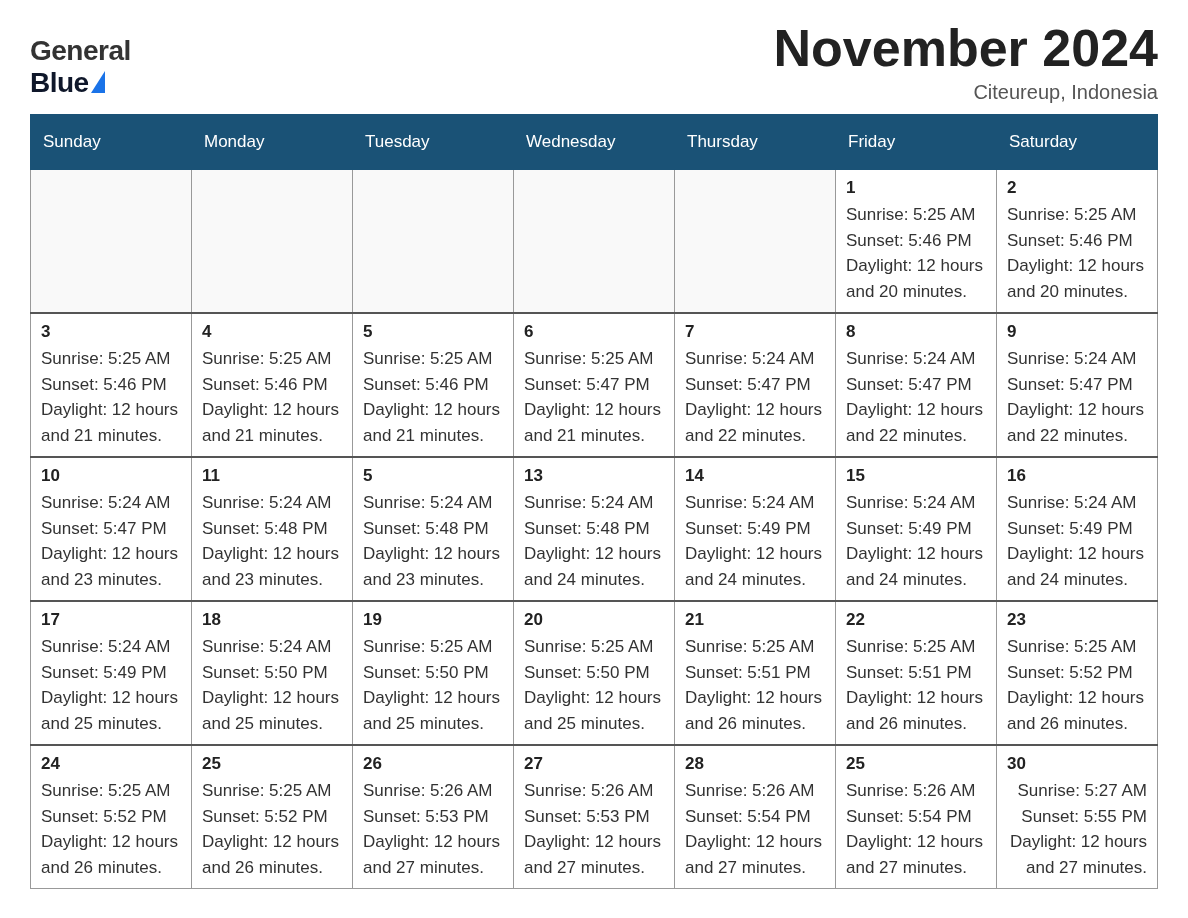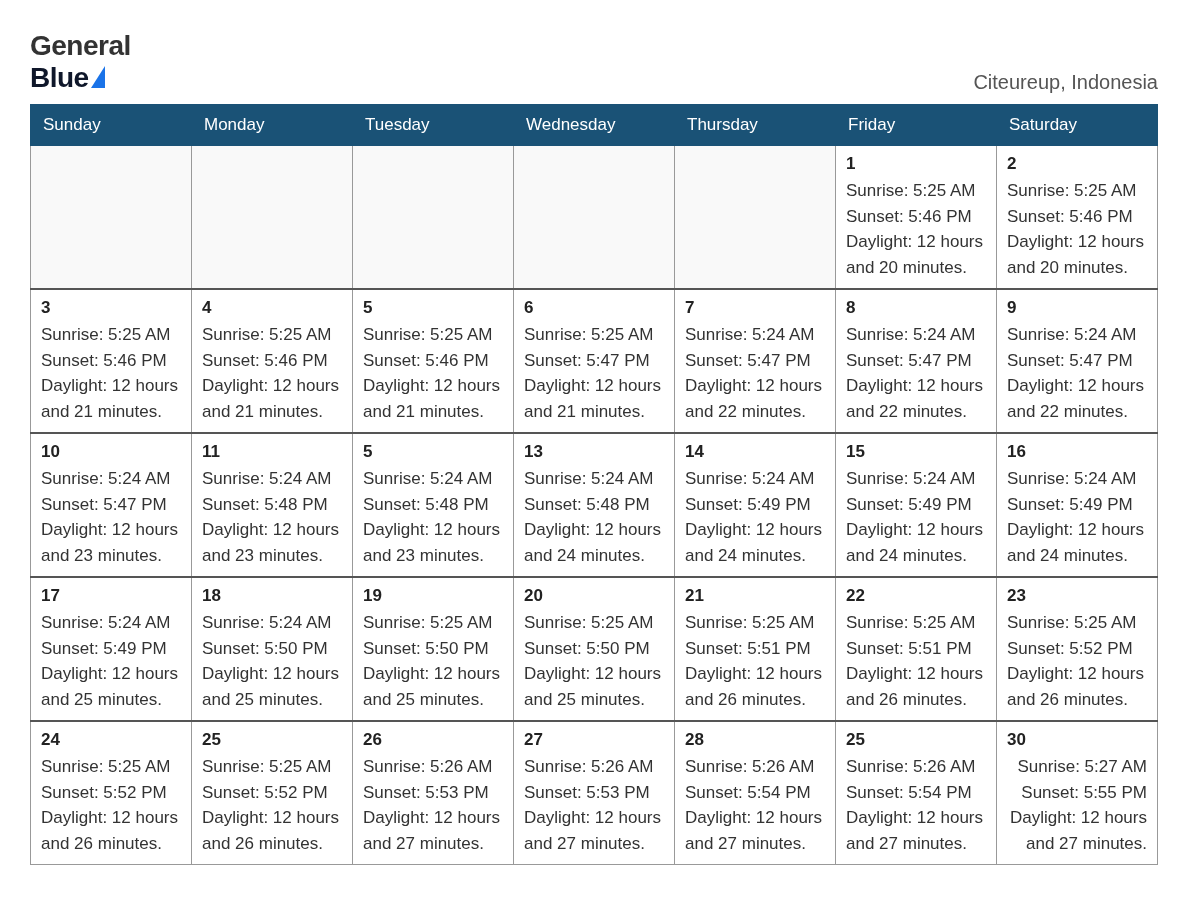--- a/index.html
+++ b/index.html
@@ -8,21 +8,21 @@
       background: #fff;
       color: #333;
       width: 1188px;
       min-height: 918px;
       padding: 20px 30px 30px 30px;
     }
 
     .header {
       display: flex;
       justify-content: space-between;
-      align-items: flex-end;
+      align-items: center;
       margin-bottom: 10px;
     }
 
     .logo {
       display: flex;
       flex-direction: column;
       align-items: flex-start;
       margin-top: 10px;
     }
 
@@ -76,21 +76,21 @@
       width: 100%;
       border-collapse: collapse;
       margin-top: 10px;
     }
 
     .calendar-table th {
       background-color: #1a5276;
       color: #fff;
       font-size: 17px;
       font-weight: normal;
-      padding: 10px 12px;
+      padding: 17px 12px;
       text-align: left;
       border: 1px solid #1a5276;
     }
 
     .calendar-table td {
       border: 1px solid #999;
       vertical-align: top;
       padding: 8px 10px;
       width: 14.28%;
       min-height: 110px;
@@ -124,20 +124,21 @@
 
 <div class="header">
   <div class="logo">
     <span class="logo-general">General</span>
     <div class="logo-blue-row">
       <span class="logo-blue-text">Blue</span>
       <div class="logo-triangle"></div>
     </div>
   </div>
   <div class="title-area">
+    <div class="month-title">November 2024</div>
     <div class="location-subtitle">Citeureup, Indonesia</div>
   </div>
 </div>
 
 <table class="calendar-table">
   <thead>
     <tr>
       <th>Sunday</th>
       <th>Monday</th>
       <th>Tuesday</th>

